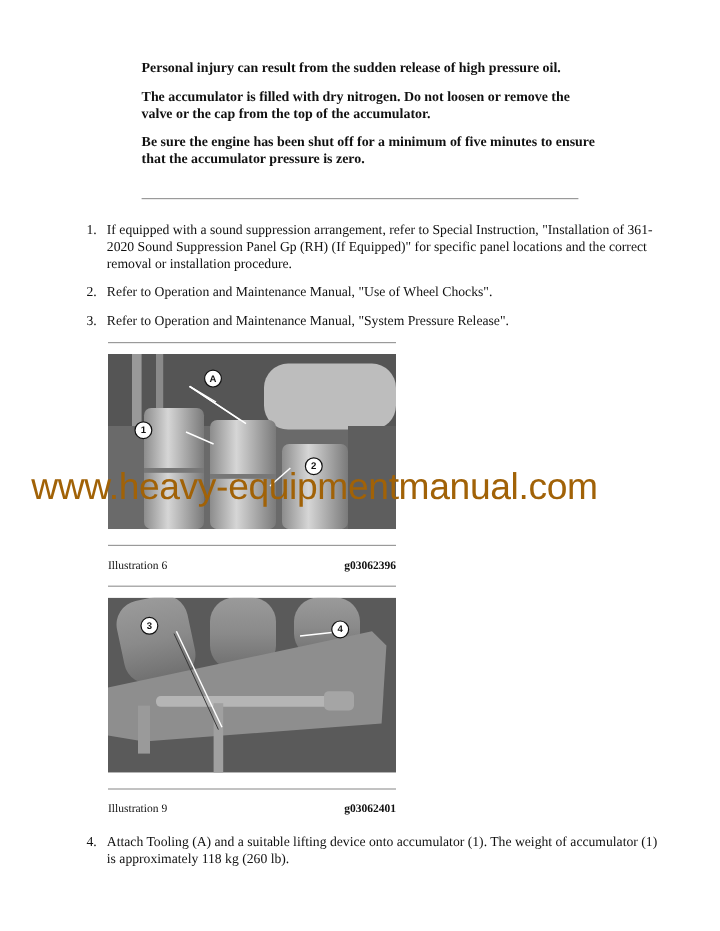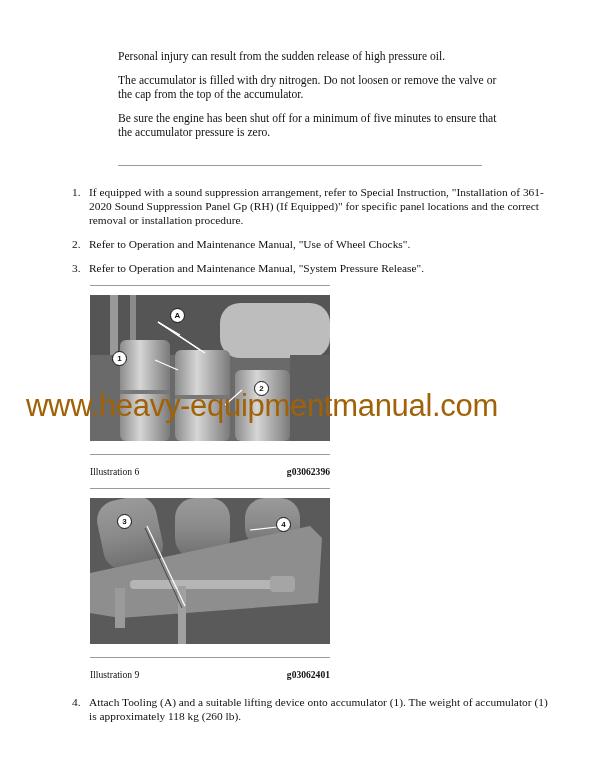--- a/index.html
+++ b/index.html
@@ -1,18 +1,18 @@
 <!DOCTYPE html>
 <html><head>
 <meta charset="utf-8">
 <style>
   html, body { margin: 0; padding: 0; background: #ffffff; }
   body { width: 600px; height: 776px; position: relative; overflow: hidden;
          font-family: "Liberation Serif", serif; color: #111; }
-  .warning { position: absolute; left: 118px; top: 50px; width: 380px; font-weight: normal;
+  .warning { position: absolute; left: 118px; top: 50px; width: 380px; font-weight: bold;
              font-size: 11.6px; line-height: 14px; }
   .warning p { margin: 0 0 10px 0; }
   .sep { position: absolute; height: 1px; background: #9a9a9a; }
   .steps { position: absolute; left: 72px; top: 185px; width: 480px; font-size: 11.4px; line-height: 14px; margin: 0; padding: 0; list-style: none; }
   .steps li { position: relative; padding-left: 17px; margin-bottom: 10px; }
   .steps li .num { position: absolute; left: 0; top: 0; }
   .photo { position: absolute; left: 90px; width: 240px; overflow: hidden; }
   .caption { position: absolute; left: 90px; width: 240px; font-size: 9.6px; }
   .caption .fig-id { position: absolute; right: 0; top: 0; font-weight: bold; }
   .callout { position: absolute; width: 13px; height: 13px; border-radius: 50%; background: #fff;

